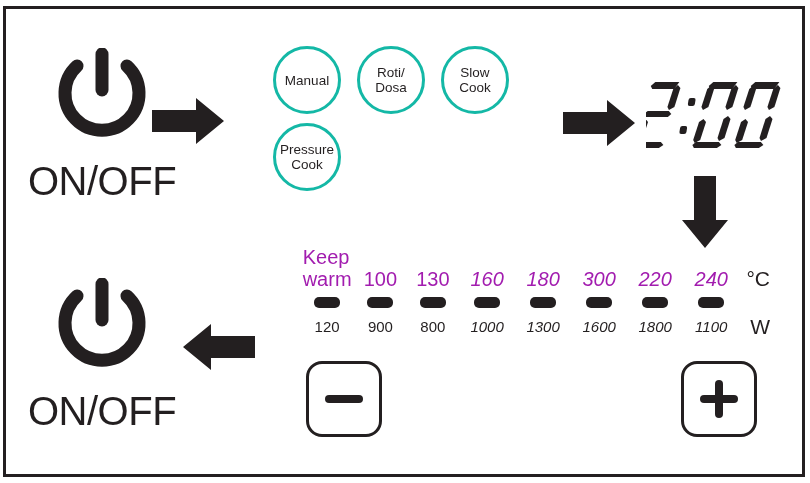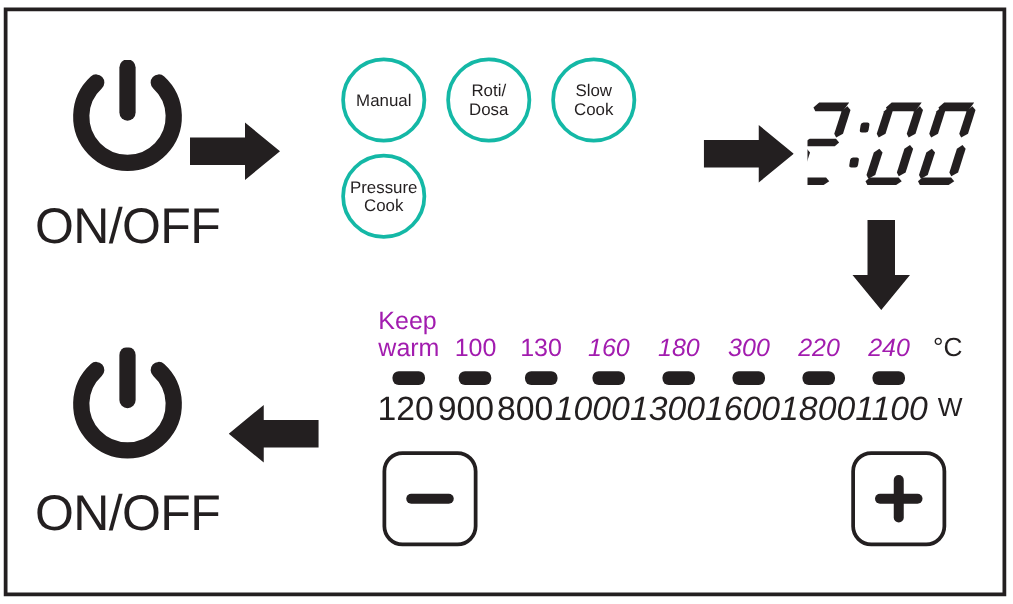--- a/index.html
+++ b/index.html
@@ -111,21 +111,21 @@
     color: #231f20;
   }
   .seg-row { margin-top: 7px; }
   .segment {
     width: 26px; height: 11px;
     background: #231f20;
     border-radius: 5px;
   }
   .watt-row { margin-top: 8px; }
   .watt-label {
-    font-size: 27px;
+    font-size: 15px;
     line-height: 22px;
     color: #231f20;
     text-align: center;
   }
 
   
   .col { width: 58px; display:flex; flex-direction:column; align-items:center; }
   .col.kw   { width: 60px; }
   .col.w4   { width: 62px; font-style: italic; }
   .col.unit { width: 34px; display:flex; align-items:flex-end; justify-content:flex-start; }

